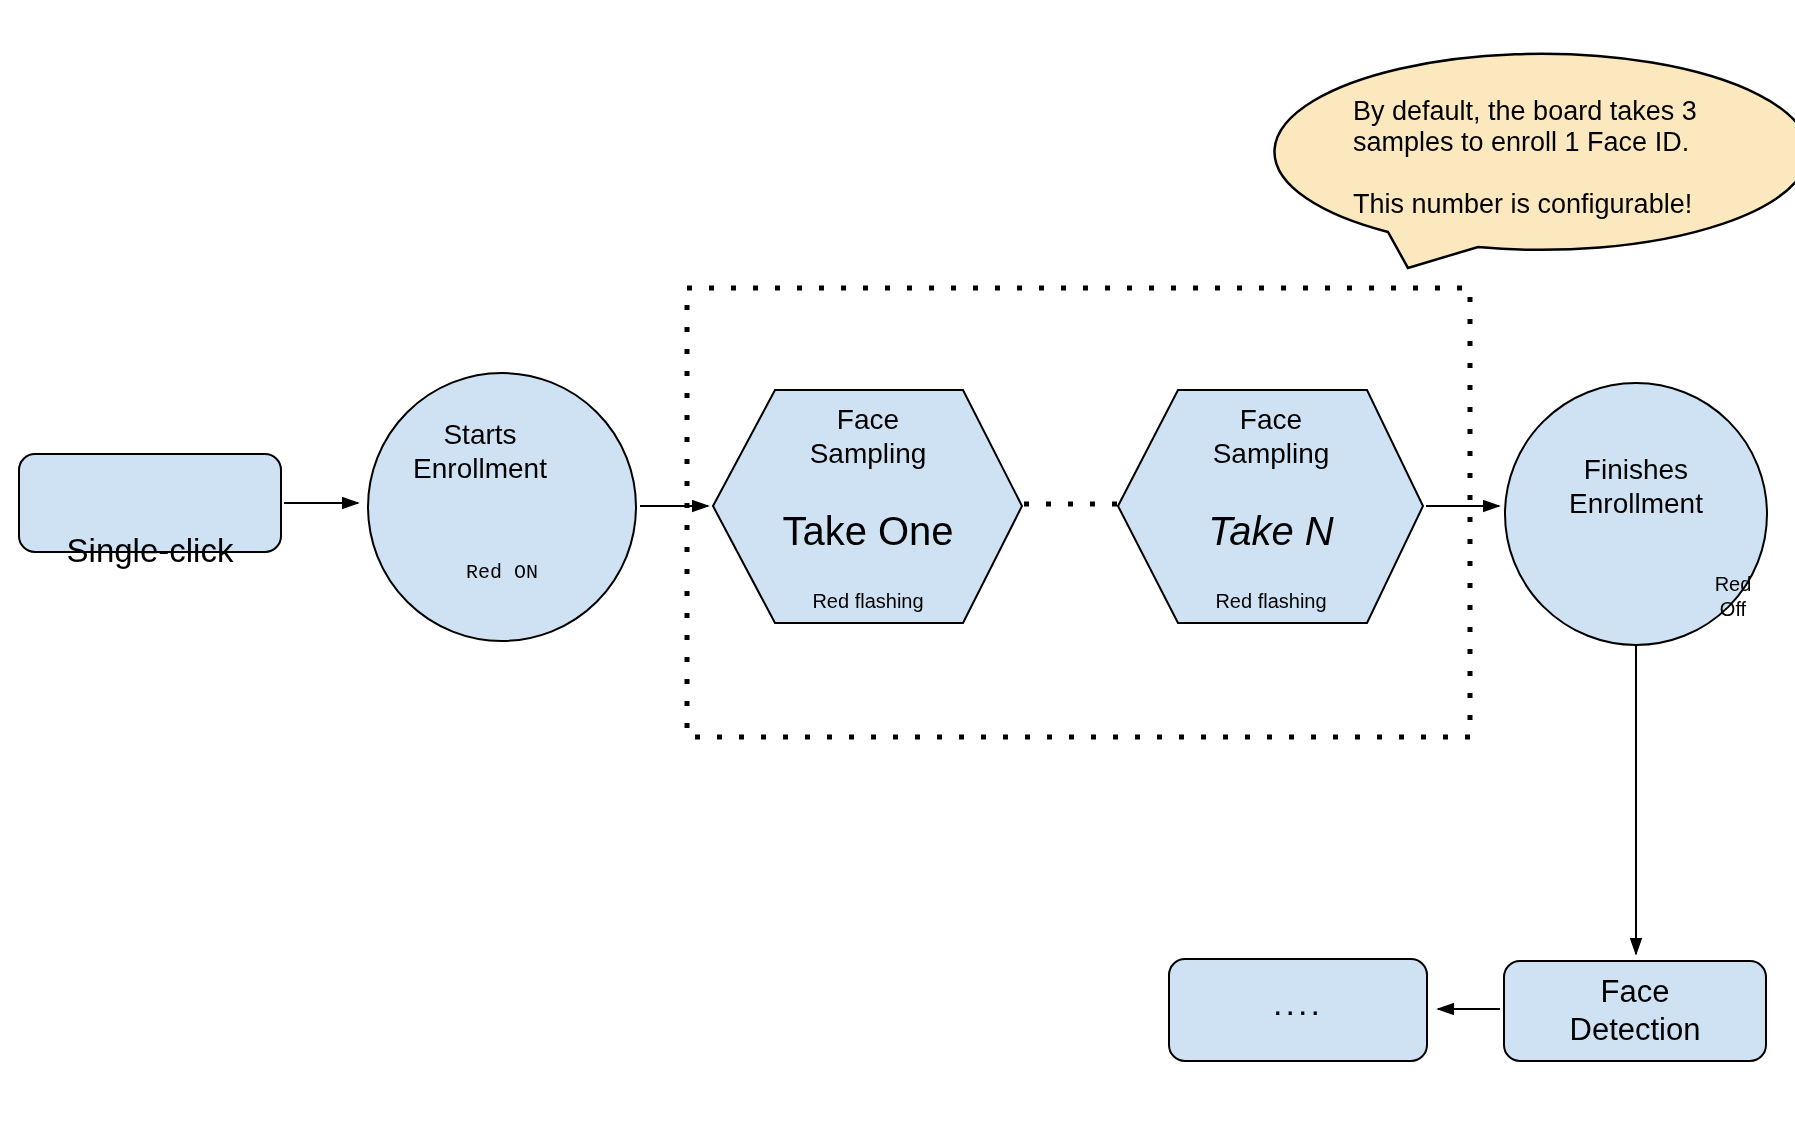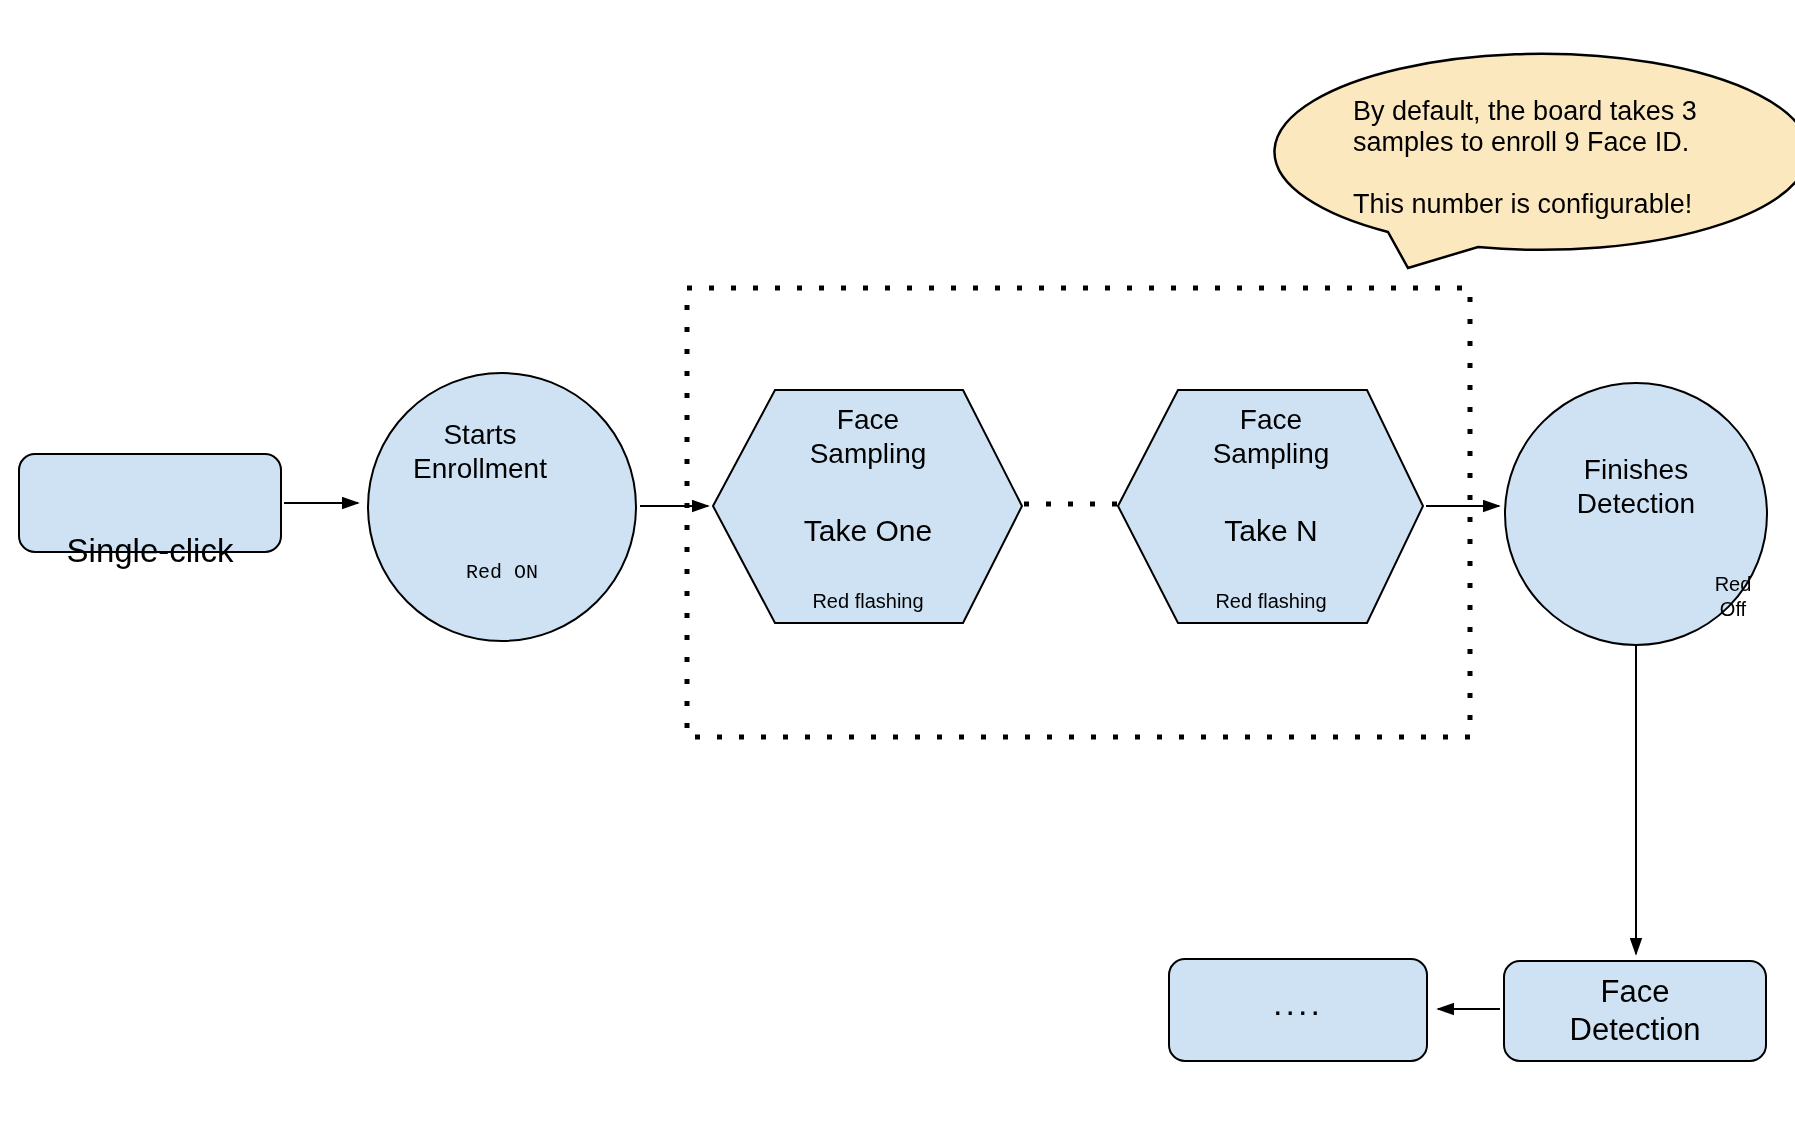--- a/index.html
+++ b/index.html
@@ -29,21 +29,21 @@
     box-sizing: border-box;
   }
   .lbl {
     position: absolute;
     transform: translate(-50%, -50%);
     text-align: center;
     white-space: pre-line;
     line-height: 1.25;
   }
   .lbl-main   { font-size: 28px; line-height: 34px; }
-  .lbl-take   { font-size: 30px; }
+  .lbl-take   { font-size: 40px; }
   .lbl-status { font-size: 20px; }
   .lbl-box    { font-size: 33px; }
   .lbl-fd     { font-size: 31px; line-height: 38px; }
   .lbl-dots   { font-size: 34px; letter-spacing: 3px; }
   .callout-text {
     position: absolute;
     left: 1353px;
     top: 96px;
     font-size: 27px;
     line-height: 31px;
@@ -92,30 +92,30 @@
 Enrollment</div>
   <div class="lbl lbl-status" style="left:502px; top:572px;font-family:Liberation Mono, monospace;">Red ON</div>
 
   <div class="lbl lbl-main" style="left:868px; top:437px;">Face
 Sampling</div>
   <div class="lbl lbl-take" style="left:868px; top:531px;">Take One</div>
   <div class="lbl lbl-status" style="left:868px; top:601px;">Red flashing</div>
 
   <div class="lbl lbl-main" style="left:1271px; top:437px;">Face
 Sampling</div>
-  <div class="lbl lbl-take" style="left:1271px; top:531px;">Take N</div>
+  <div class="lbl lbl-take" style="left:1271px; top:531px;font-style:italic;">Take N</div>
   <div class="lbl lbl-status" style="left:1271px; top:601px;">Red flashing</div>
 
   <div class="lbl lbl-main" style="left:1636px; top:487px;">Finishes
-Detection</div>
+Enrollment</div>
   <div class="lbl lbl-status" style="left:1733px; top:597px;text-align:center;">Red Off</div>
 
   <div class="lbl lbl-fd" style="left:1635px; top:1011px;">Face
 Detection</div>
 
   <div class="lbl lbl-dots" style="left:1298px; top:1003px;">....</div>
 
   <div class="callout-text">By default, the board takes 3
-samples to enroll 9 Face ID.
+samples to enroll 1 Face ID.
 
 This number is configurable!</div>
 
 </div>
 
 </body></html>

